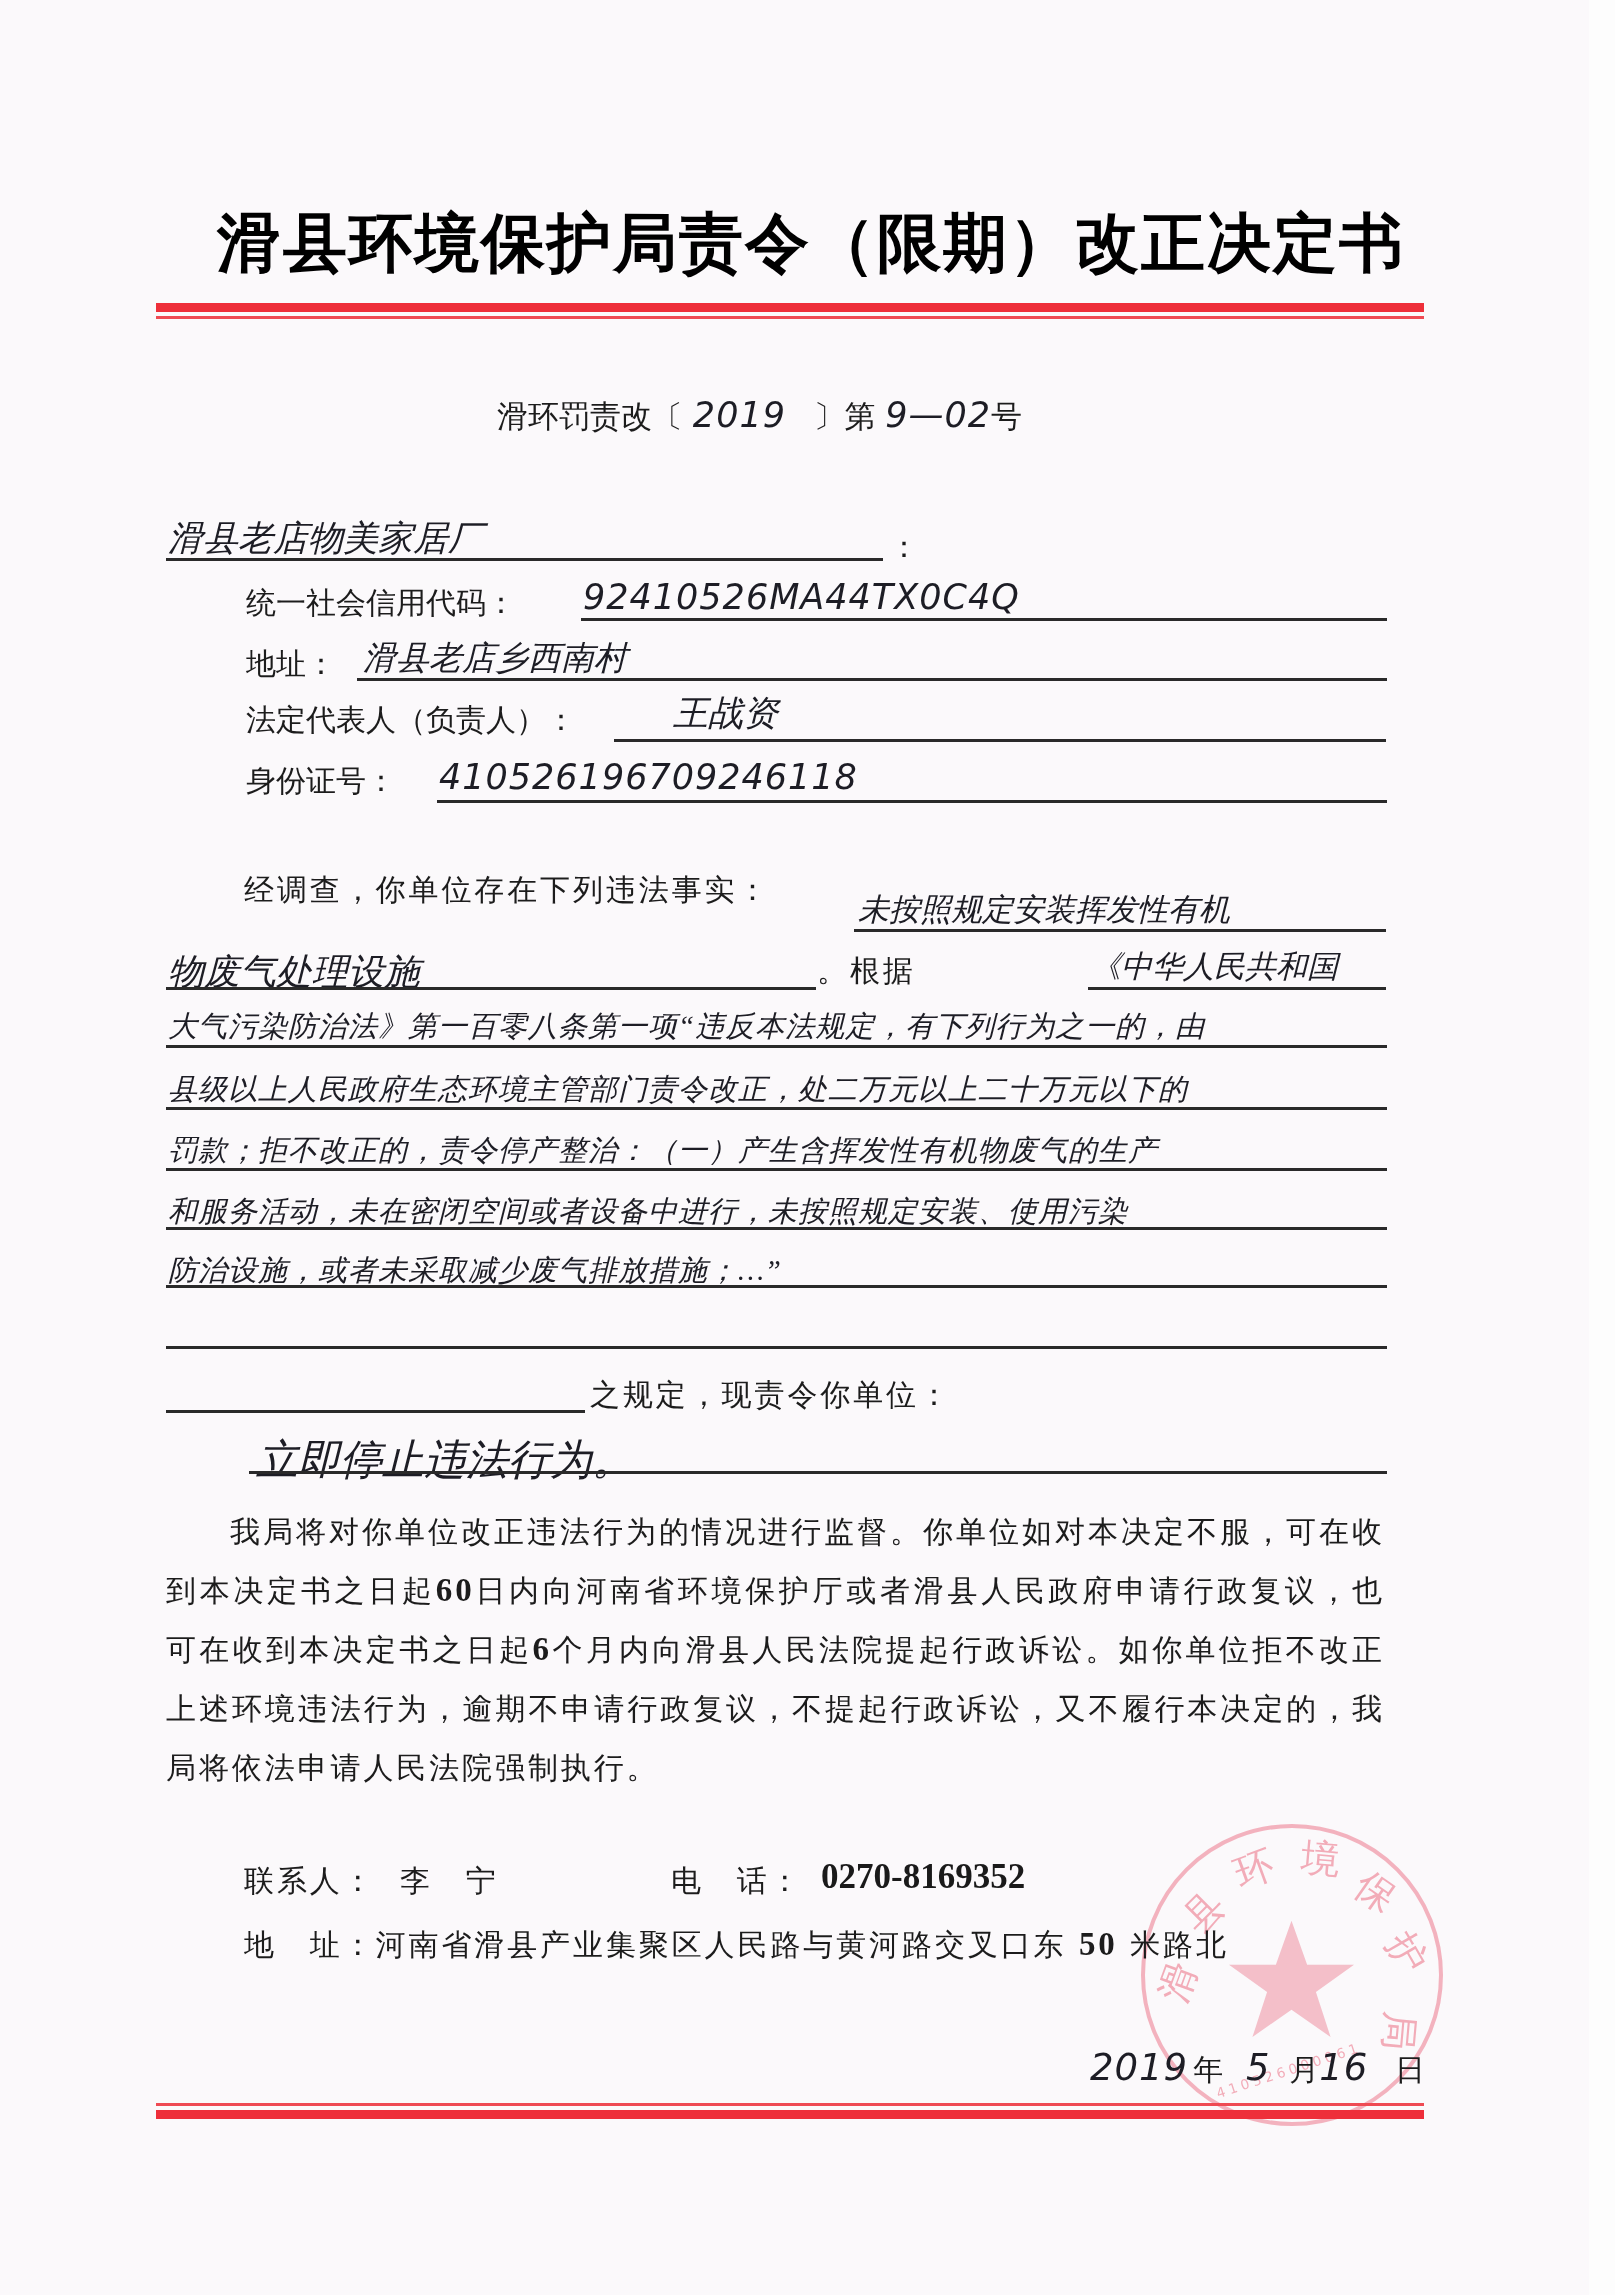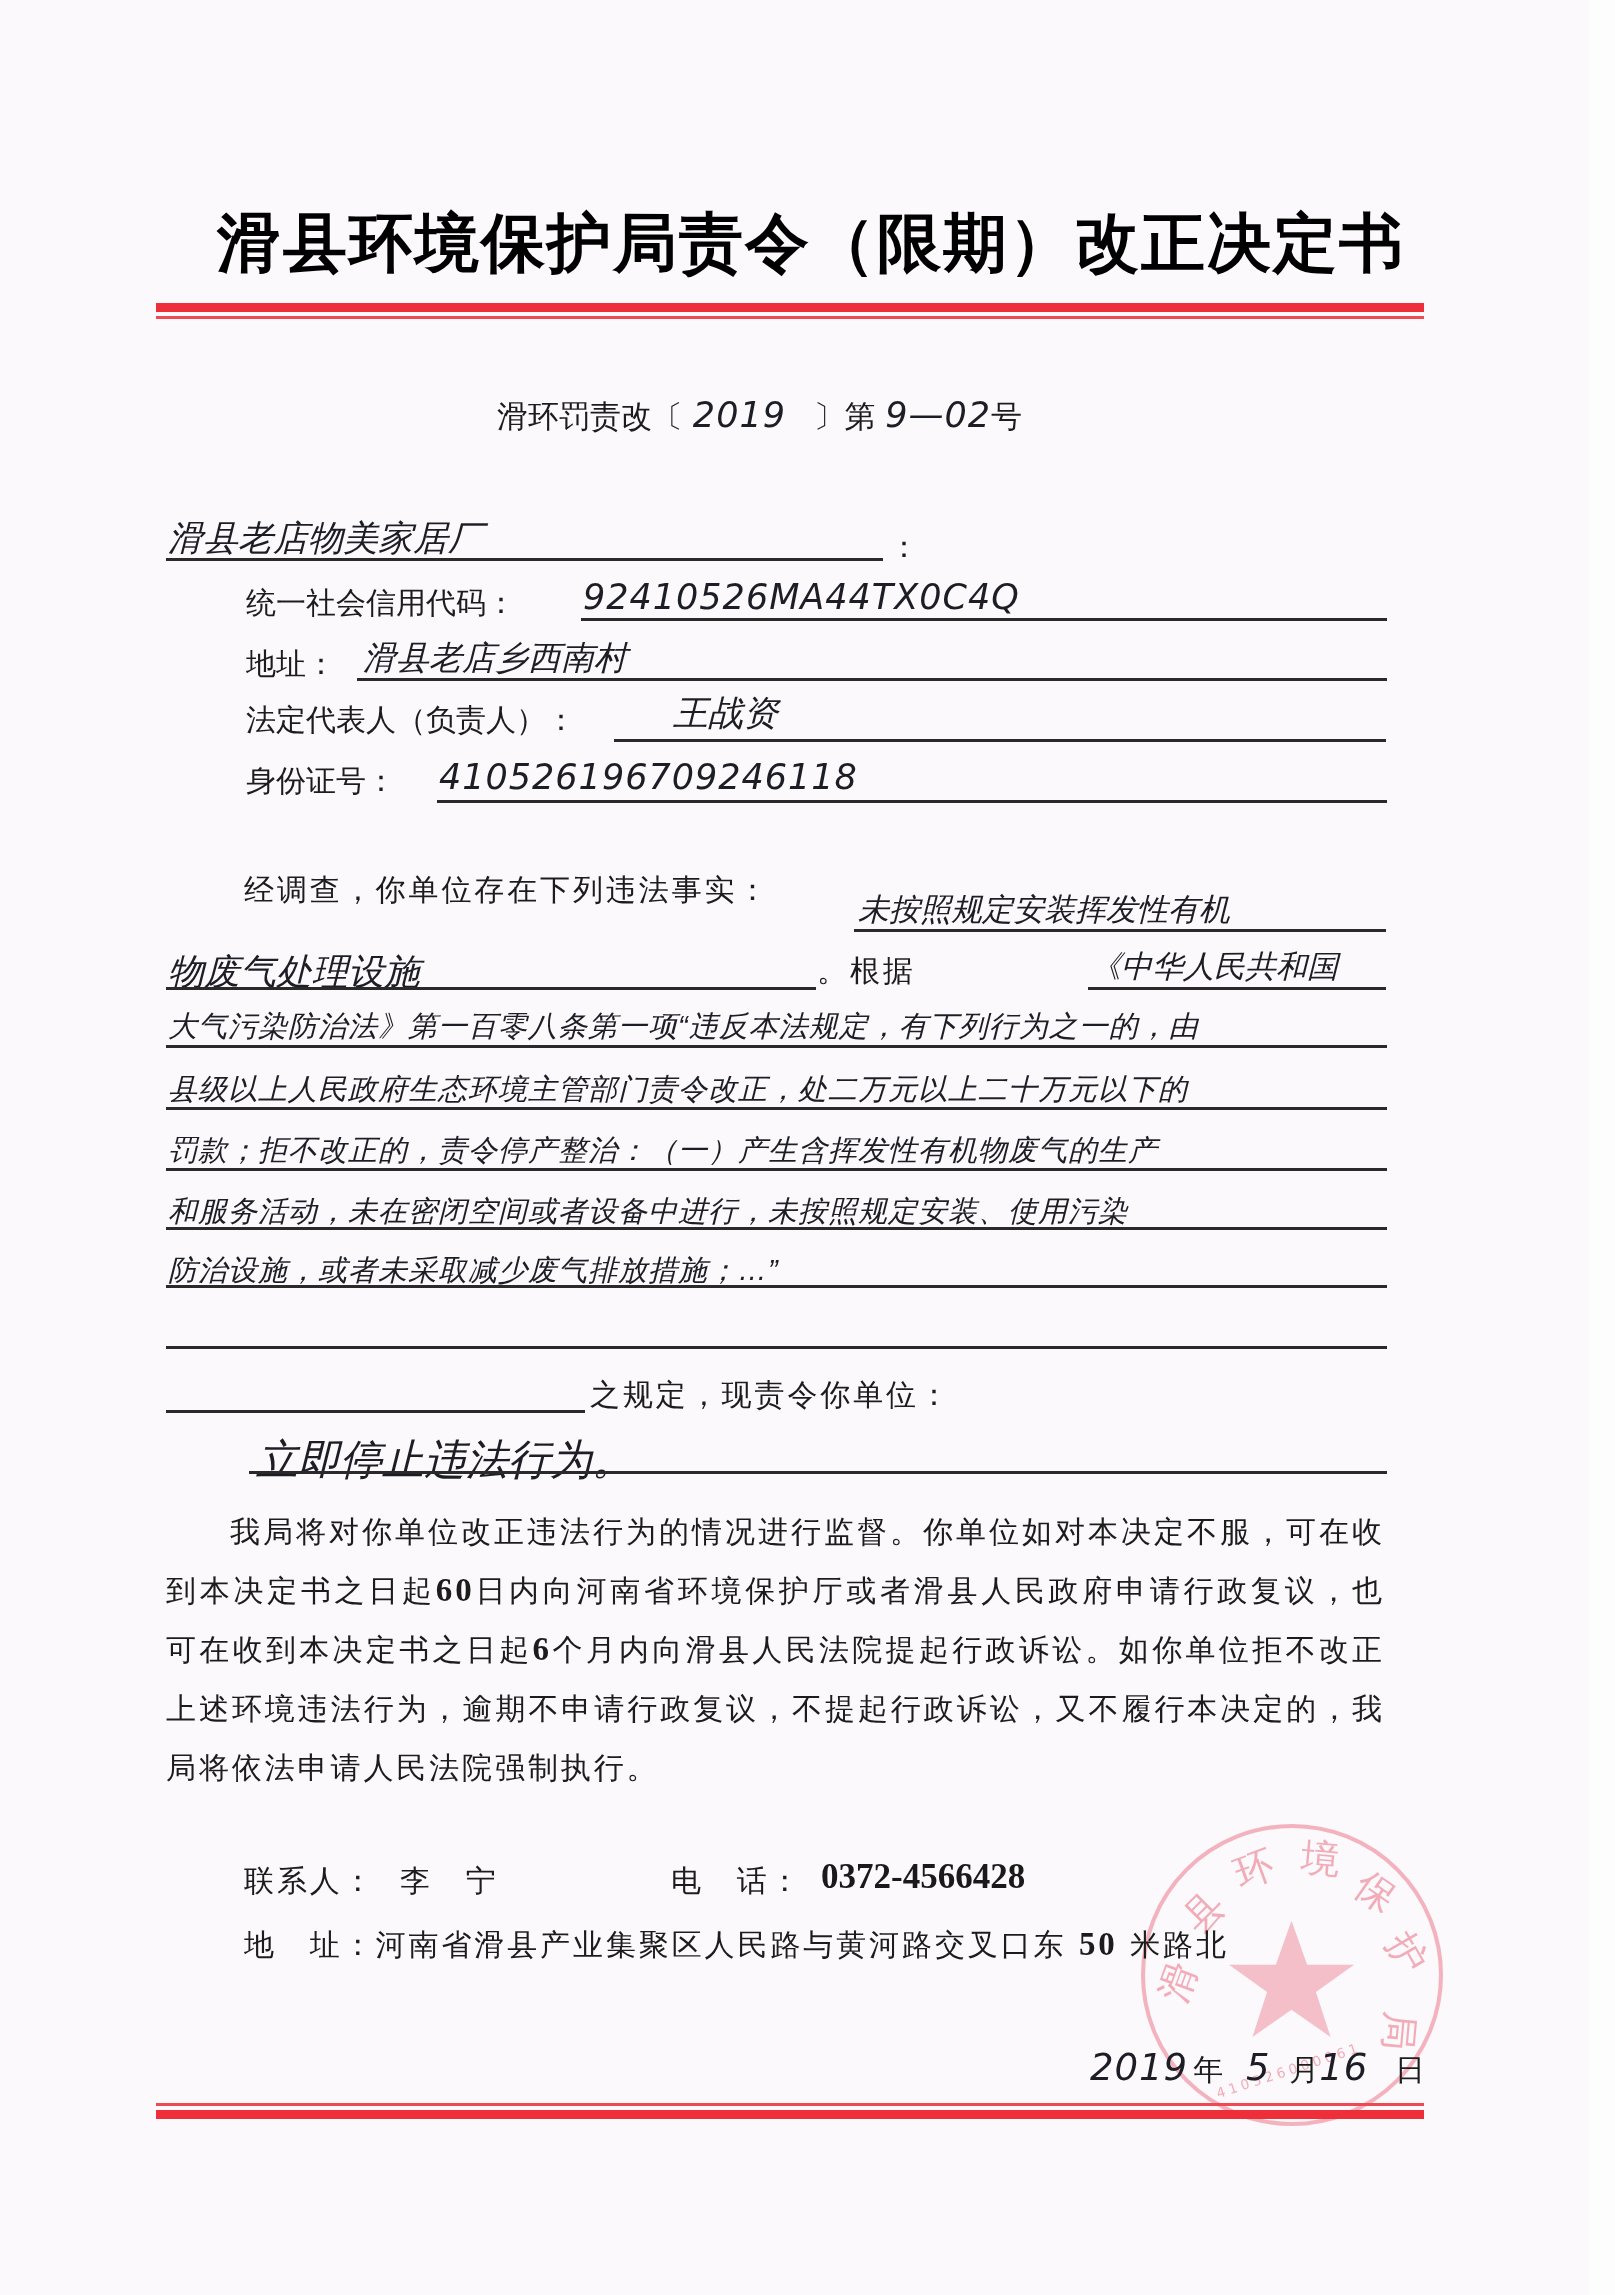--- a/index.html
+++ b/index.html
@@ -35,21 +35,21 @@
   .para-printed {
     position: absolute; left: 166px; width: 1219px;
     font-family: "DejaVu Sans", sans-serif; font-size: 30px; line-height: 59px;
     letter-spacing: 2.9px; text-align: justify; color: #1c1c1c;
   }
   .para-printed .indent { display: inline-block; width: 64px; }
   .para-printed b { font-family: "Liberation Serif", serif; font-size: 33px; }
 
   .fact-line {
     position: absolute; left: 168px; width: 1209px; height: 59px;
-    font-family: Liberation Sans, sans-serif; font-style: italic;
+    font-family: Liberation Serif, serif; font-style: italic;
     font-size: 29px; letter-spacing: 1px; color: #1d1d25; overflow: hidden;
   }
 
   .seal {
     position: absolute; left: 1141px; top: 1824px; width: 302px; height: 302px;
     border-radius: 50%; border: 4.9px solid rgba(236, 120, 140, 0.55);
     box-sizing: border-box;
   }
   .seal-text {
     position: absolute; font-family: "DejaVu Serif", serif; font-size: 39px;
@@ -141,21 +141,21 @@
   <div class="seal-text" style="left:156px; top:3.9px; transform:rotate(5deg);">境</div>
   <div class="seal-text" style="left:211px; top:37px; transform:rotate(35deg);">保</div>
   <div class="seal-text" style="left:242px; top:98px; transform:rotate(60deg);">护</div>
   <div class="seal-text" style="left:234px; top:176px; transform:rotate(95deg);">局</div>
   <div class="seal-code">410526000061</div>
 </div>
 
 <div class="abs printed" style="left:244px; top:1861px; letter-spacing:2.9px;">联系人：</div>
 <div class="abs printed" style="left:400px; top:1861px; letter-spacing:2.9px;">李　宁</div>
 <div class="abs printed" style="left:671px; top:1861px; letter-spacing:2.9px;">电　话：</div>
-<div class="abs" style="left:821px; top:1857px; font-family:'Liberation Serif', serif; font-weight:bold; font-size:35px;">0372-4566428</div>
+<div class="abs" style="left:821px; top:1857px; font-family:'Liberation Serif', serif; font-weight:bold; font-size:35px;">0270-8169352</div>
 
 <div class="abs printed" style="left:244px; top:1925px; letter-spacing:2.9px;">
   <span>地　址：</span><span>河南省滑县产业集聚区人民路与黄河路交叉口东</span>
   <b style="font-family:'Liberation Serif', serif; font-size:33px;">50</b>
   <span>米路北</span>
 </div>
 
 <div class="abs" style="left:1090px; top:2046px;">
   <span class="hand hand-thin" style="font-size:37px;">2019</span>
   <span class="printed">年</span>

